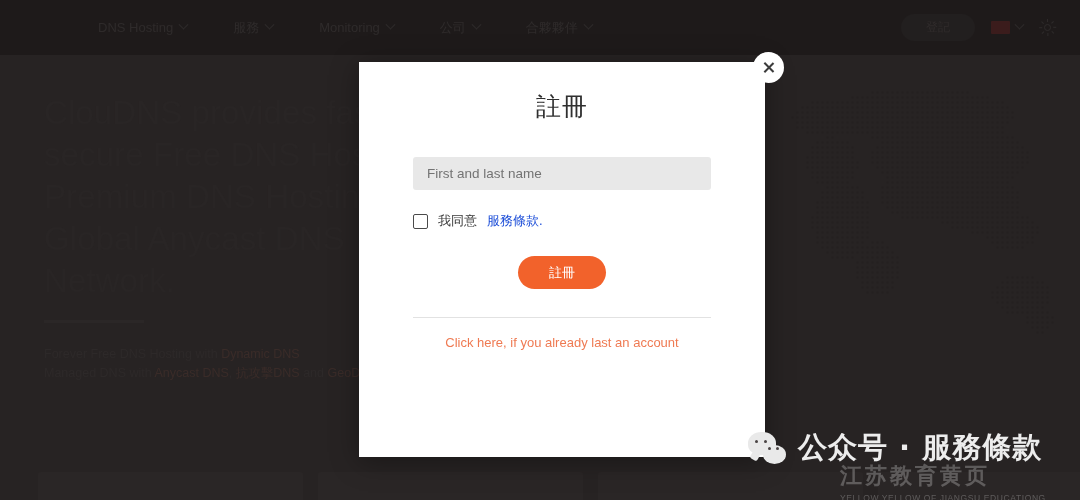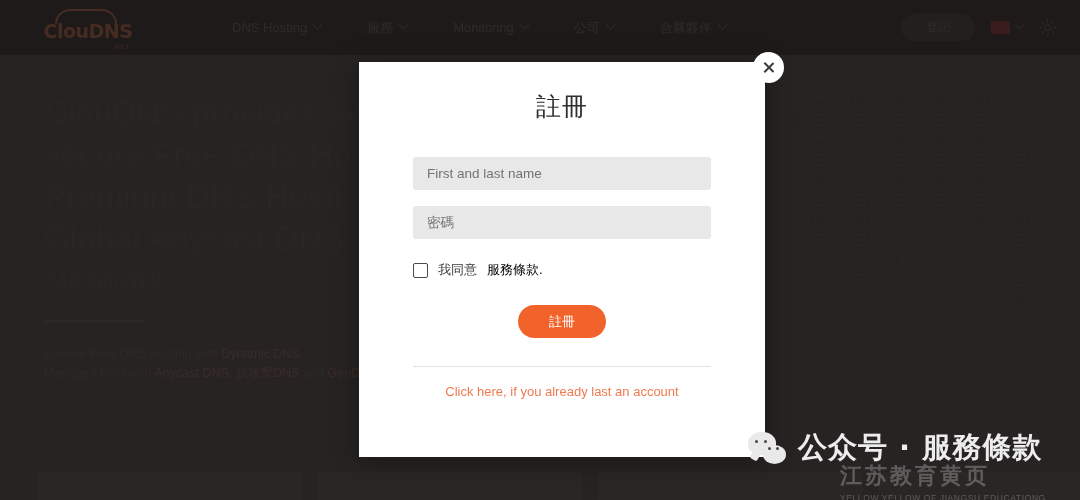--- a/index.html
+++ b/index.html
@@ -232,21 +232,21 @@
     color: #3a3a3a;
   }
   #terms-box {
     width: 15px; height: 15px;
     border: 1.4px solid #4a4a4a;
     border-radius: 2px;
     background: #fff;
     cursor: pointer;
     flex: none;
   }
-  #terms-link { color: #000000; cursor: pointer; }
+  #terms-link { color: #1d4ed8; cursor: pointer; }
 
   #submit-btn {
     display: block;
     margin: 26px auto 0;
     width: 88px; height: 33px;
     background: #f2622b;
     color: #ffffff;
     border: none;
     border-radius: 17px;
     font-family: "Liberation Sans", sans-serif;
@@ -2153,25 +2153,20 @@
       <div class="hero-card c2"></div>
       <div class="hero-card c3"></div>
       <div class="hero-card c4"></div>
     </div>
   </div>
 
   <div id="overlay"></div>
 
   <div id="topnav">
 
-    <div id="logo">
-      <div class="cloud"></div>
-      <div class="logotext">ClouDNS</div>
-      <div class="logotld">NET</div>
-    </div>
 
     <div id="navlinks">
       <div class="navitem">
         <span>DNS Hosting</span>
         <span class="chev"></span>
       </div>
       <div class="navitem">
         <span>服務</span>
         <span class="chev"></span>
       </div>
@@ -2207,21 +2202,20 @@
           <i style="transform: rotate(315deg);"></i>
         </div>
     </div>
   </div>
 
   <div id="modal">
     <div id="modal-title">註冊</div>
 
     <div id="modal-form">
       <input class="field" type="text" placeholder="First and last name" style="">
-      <input class="field" type="password" placeholder="密碼" style="">
 
       <div id="terms-row">
         <span id="terms-box"></span>
         <span>我同意</span>
         <span id="terms-link">服務條款.</span>
       </div>
 
       <button id="submit-btn">註冊</button>
       <div id="modal-divider"></div>
       <div id="login-link">Click here, if you already last an account</div>

